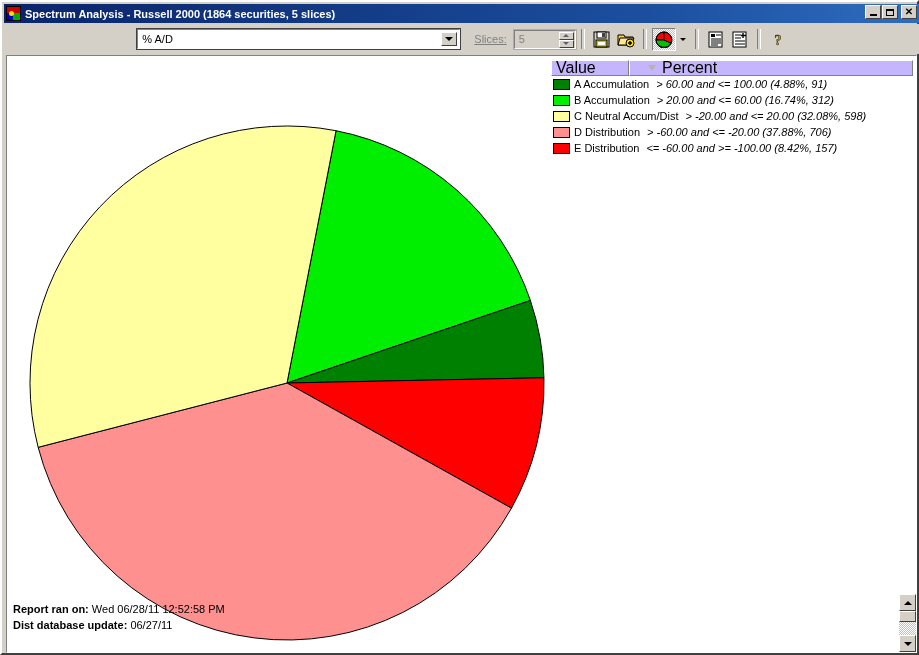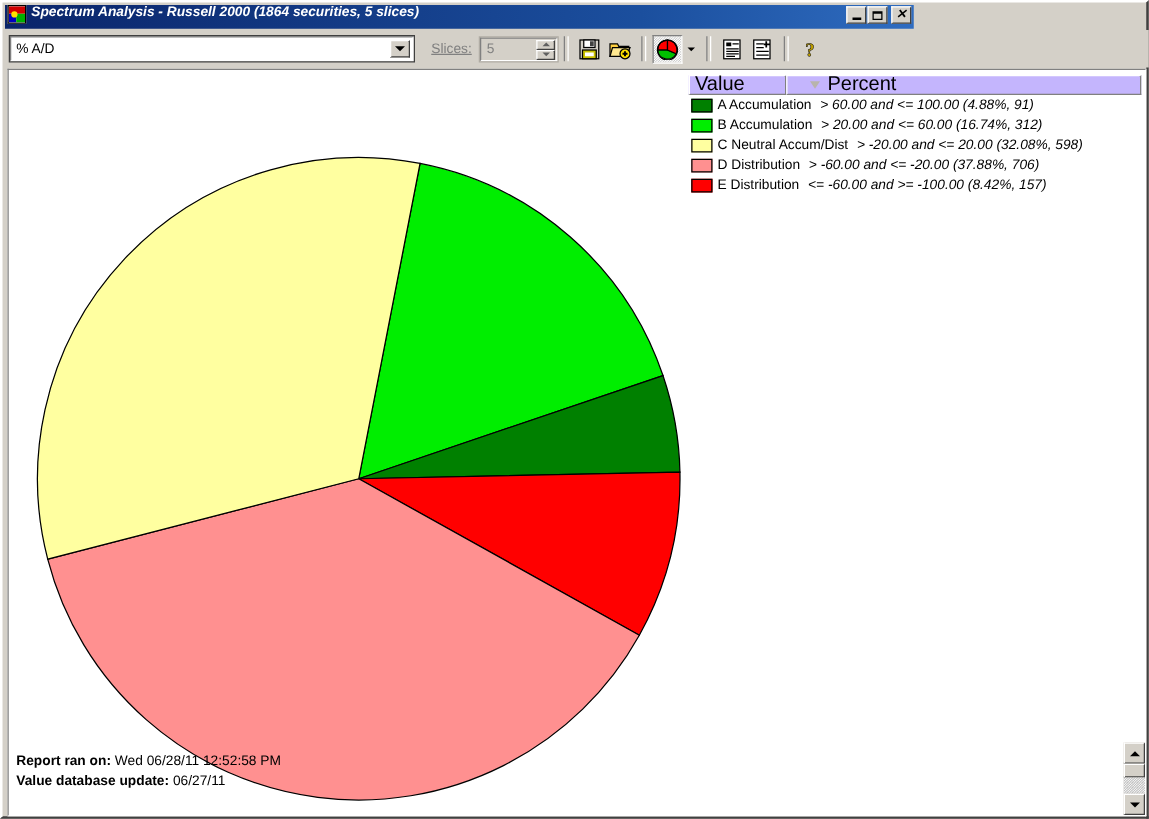--- a/index.html
+++ b/index.html
@@ -12,23 +12,23 @@
   }
   .window{
     position:absolute;left:0;top:0;width:919px;height:655px;
     background:#d4d0c8;
     border-top:2px solid #ffffff;border-left:2px solid #ffffff;
     border-right:2px solid #404040;border-bottom:2px solid #404040;
     box-sizing:border-box;
   }
   
   .titlebar{
-    position:absolute;left:2px;top:2px;width:727px;height:19px;
+    position:absolute;left:2px;top:2px;width:915px;height:19px;
     background:linear-gradient(to right,#0a246a,#1b4f9e 70%,#2f6cc0);
-    display:flex;font-style:italic;
+    display:flex;align-items:center;
   }
   .title-icon{
     width:15px;height:15px;margin-left:2px;margin-right:4px;
     position:relative;flex:0 0 auto;
     background:#ffffff;border:1px solid #000;
     box-sizing:border-box;overflow:hidden;
   }
   .title-icon i{position:absolute;display:block;}
   .ti-r{left:0;top:0;width:13px;height:6px;background:#d00000;}
   .ti-b{left:0;top:6px;width:6px;height:7px;background:#0000c0;}
@@ -48,21 +48,21 @@
     font-size:9px;color:#000;font-family:"Liberation Sans",sans-serif;
   }
   .tbtn.close{margin-left:3px;}
   .gl-min{width:7px;height:2px;background:#000;margin-top:5px;}
   .gl-max{width:8px;height:7px;border:1px solid #000;border-top-width:2px;box-sizing:border-box;}
   .gl-close{font-size:10px;font-weight:bold;line-height:1;}
   
   .toolbar{
     position:absolute;left:2px;top:22px;width:915px;height:30px;
     background:#d4d0c8;
-    display:flex;align-items:center;
+    display:flex;align-items:center;justify-content:center;
   }
   .combo{
     margin-left:4px;width:323px;height:20px;background:#ffffff;
     border-top:1px solid #808080;border-left:1px solid #808080;
     border-right:1px solid #ffffff;border-bottom:1px solid #ffffff;
     outline:1px solid #404040;
     box-sizing:border-box;display:flex;align-items:center;
     position:relative;
   }
   .combo .val{padding-left:4px;font-size:11px;color:#000;}
@@ -325,21 +325,21 @@
         <span class="txt rng">&lt;= -60.00 and &gt;= -100.00 (8.42%, 157)</span>
       </div>
     </div>
 
     <div class="footer">
       <div>
         <b>Report ran on:</b>
         <span>Wed 06/28/11 12:52:58 PM</span>
       </div>
       <div>
-        <b>Value database update:</b>
+        <b>Dist database update:</b>
         <span>06/27/11</span>
       </div>
     </div>
 
     <div class="vscroll">
       <div class="sbtn">
           <i class="tri-up-k"></i>
         </div>
       <div class="sthumb"></div>
       <div class="strack"></div>

